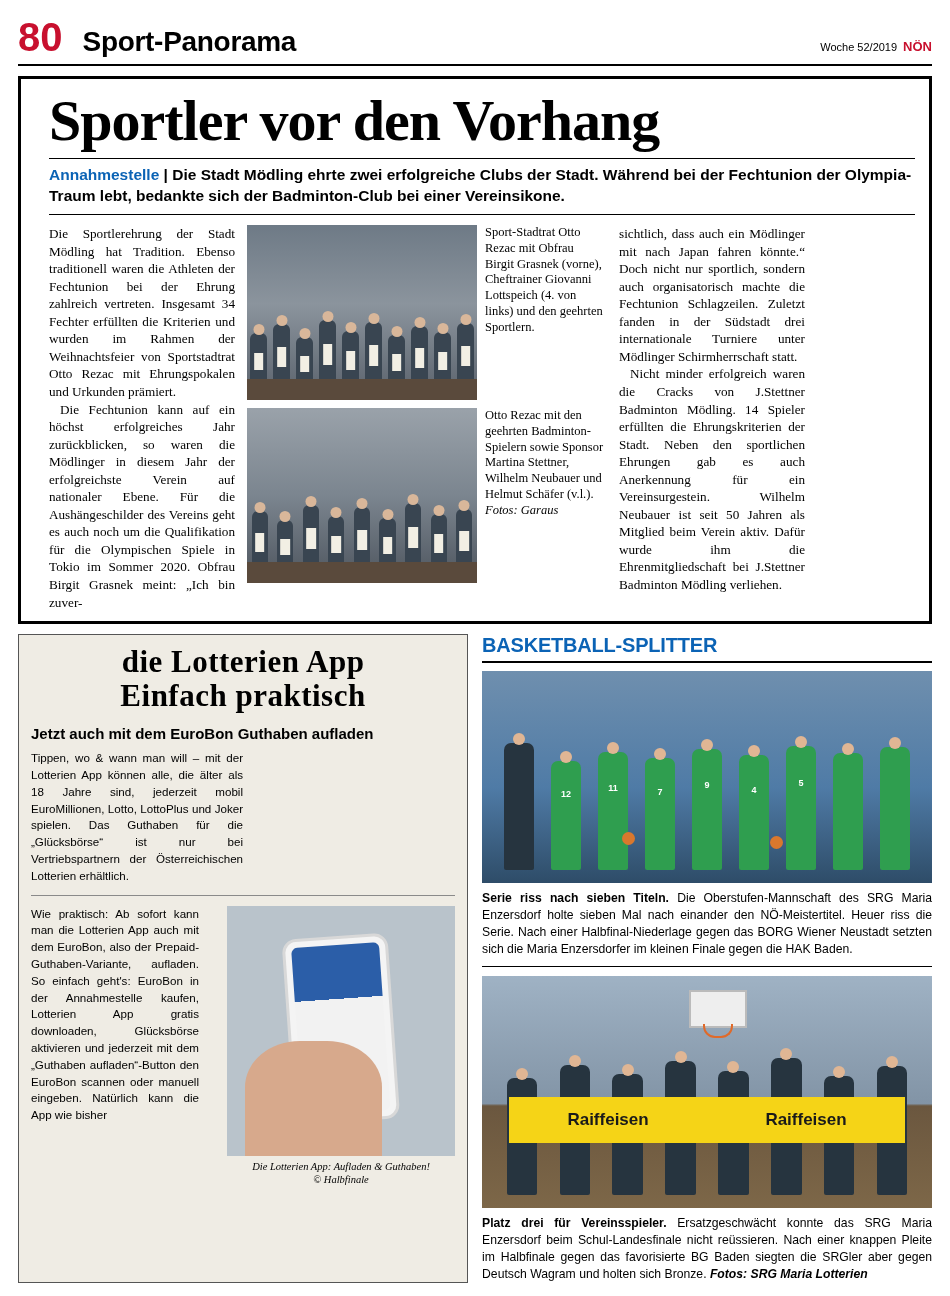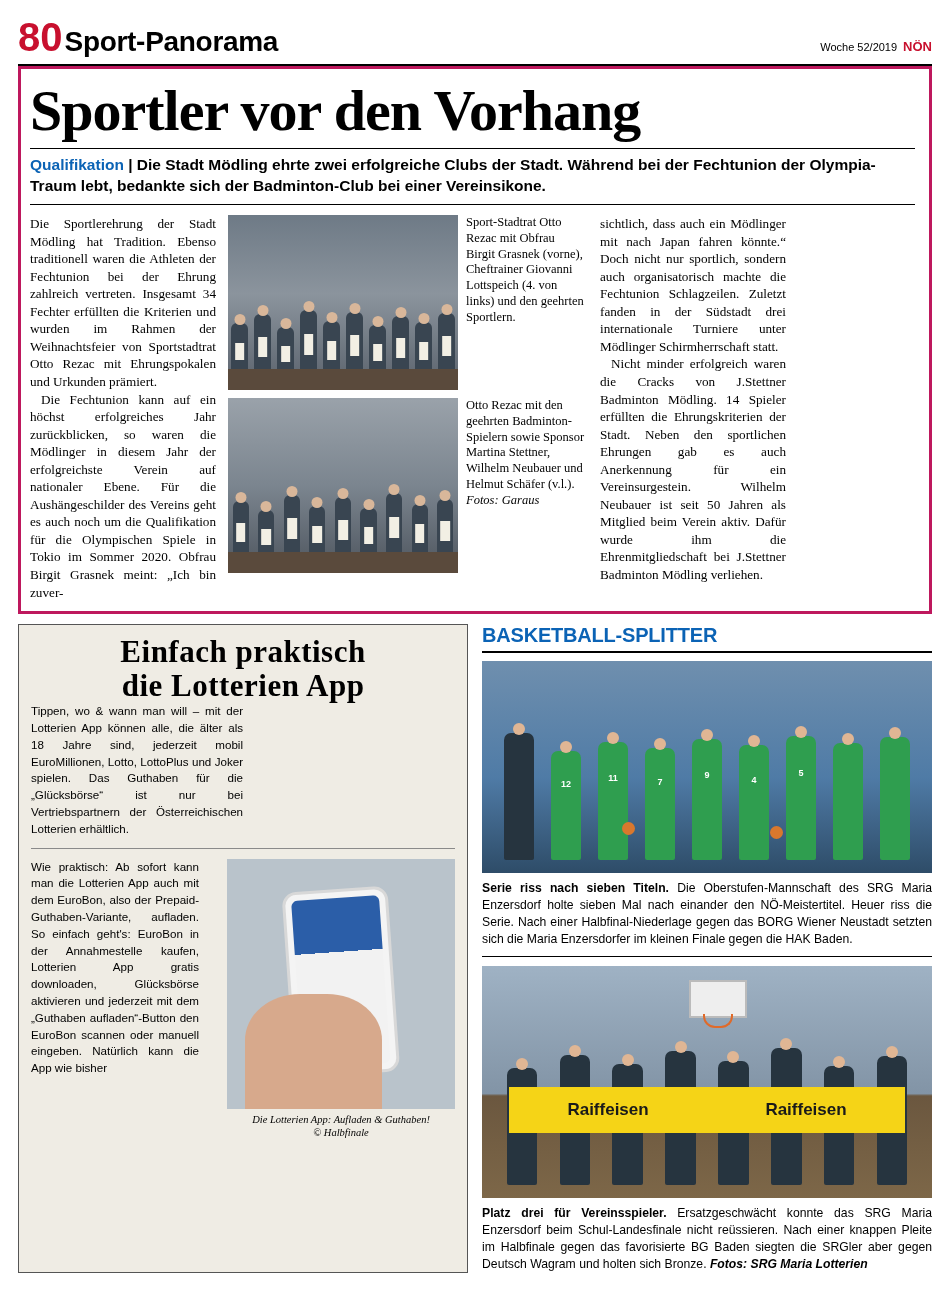--- a/index.html
+++ b/index.html
@@ -1,28 +1,28 @@
 <!DOCTYPE html>
 <html><head>
 <meta charset="utf-8">
 <style>
   html,body{margin:0;padding:0;background:#ffffff;}
   body{width:950px;height:1296px;font-family:"Liberation Serif",serif;color:#000;position:relative;overflow:hidden;}
   .page{width:950px;height:1296px;position:relative;box-sizing:border-box;padding:0 18px;}
 
   
   .masthead{display:flex;align-items:flex-end;justify-content:space-between;padding-top:18px;border-bottom:2px solid #000;padding-bottom:6px;}
-  .mh-left{display:flex;align-items:baseline;gap:2px;}
+  .mh-left{display:flex;align-items:baseline;gap:20px;}
   .pagenum{font-family:"Liberation Sans",sans-serif;font-weight:bold;font-size:40px;color:#c8102e;line-height:0.95;}
   .sectiontitle{font-family:"Liberation Sans",sans-serif;font-weight:bold;font-size:28px;letter-spacing:-0.3px;}
   .mh-right{font-family:"Liberation Sans",sans-serif;font-size:11px;display:flex;align-items:center;gap:6px;padding-bottom:4px;}
   .noen{font-weight:bold;font-size:13px;color:#c8102e;}
 
   
-  .story{border:3px solid #be185d;padding:12px 14px 10px 9px;box-sizing:border-box;}
+  .story{border:3px solid #000000;margin-top:10px;padding:12px 14px 10px 28px;box-sizing:border-box;}
   .headline{font-family:"Liberation Serif",serif;font-size:58px;line-height:1.02;font-weight:bold;letter-spacing:-1px;margin:0 0 8px 0;}
   .hr-thin{border:0;border-top:1px solid #000;margin:4px 0 6px 0;}
   .standfirst{font-family:"Liberation Sans",sans-serif;font-size:15.5px;line-height:1.32;font-weight:bold;}
   .kicker{color:#0b63b5;}
   .pipe{color:#000;font-weight:bold;}
   .hr-thin2{border:0;border-top:1px solid #000;margin:8px 0 10px 0;}
 
   .story-body{display:flex;gap:12px;}
   .col{font-size:13.2px;line-height:1.33;text-align:justify;}
   .col p{margin:0;text-indent:11px;}
@@ -98,21 +98,21 @@
     <div class="mh-right">
       <span>Woche 52/2019</span>
       <span class="noen">NÖN</span>
     </div>
   </div>
 
   <div class="story">
     <h1 class="headline">Sportler vor den Vorhang</h1>
     <hr class="hr-thin">
     <div class="standfirst">
-      <span class="kicker">Qualifikation</span>
+      <span class="kicker">Annahmestelle</span>
       <span class="pipe">|</span>
       <span>Die Stadt Mödling ehrte zwei erfolgreiche Clubs der Stadt. Während bei der Fechtunion der Olympia-Traum lebt, bedankte sich der Badminton-Club bei einer Vereinsikone.</span>
     </div>
     <hr class="hr-thin2">
 
     <div class="story-body">
 
       <div class="col col-left">
         <p class="first">Die Sportlerehrung der Stadt Mödling hat Tradition. Ebenso traditionell waren die Athleten der Fechtunion bei der Ehrung zahlreich vertreten. Insgesamt 34 Fechter erfüllten die Kriterien und wurden im Rahmen der Weihnachtsfeier von Sportstadtrat Otto Rezac mit Ehrungspokalen und Urkunden prämiert.</p>
         <p>Die Fechtunion kann auf ein höchst erfolgreiches Jahr zurückblicken, so waren die Mödlinger in diesem Jahr der erfolgreichste Verein auf nationaler Ebene. Für die Aushängeschilder des Vereins geht es auch noch um die Qualifikation für die Olympischen Spiele in Tokio im Sommer 2020. Obfrau Birgit Grasnek meint: „Ich bin zuver-</p>
@@ -206,22 +206,23 @@
         <p class="first">sichtlich, dass auch ein Mödlinger mit nach Japan fahren könnte.“ Doch nicht nur sportlich, sondern auch organisatorisch machte die Fechtunion Schlagzeilen. Zuletzt fanden in der Südstadt drei internationale Turniere unter Mödlinger Schirmherrschaft statt.</p>
         <p>Nicht minder erfolgreich waren die Cracks von J.Stettner Badminton Mödling. 14 Spieler erfüllten die Ehrungskriterien der Stadt. Neben den sportlichen Ehrungen gab es auch Anerkennung für ein Vereinsurgestein. Wilhelm Neubauer ist seit 50 Jahren als Mitglied beim Verein aktiv. Dafür wurde ihm die Ehrenmitgliedschaft bei J.Stettner Badminton Mödling verliehen.</p>
       </div>
 
     </div>
   </div>
 
   <div class="lower">
 
     <div class="lower-left">
+      <div class="ad-head">die Lotterien App</div>
       <div class="ad-head">Einfach praktisch</div>
-      <div class="ad-head">die Lotterien App</div>
+      <div class="ad-sub">Jetzt auch mit dem EuroBon Guthaben aufladen</div>
       <div class="ad-cols">
         <div class="c">Tippen, wo &amp; wann man will – mit der Lotterien App können alle, die älter als 18 Jahre sind, jederzeit mobil EuroMillionen, Lotto, LottoPlus und Joker spielen. Das Guthaben für die „Glücksbörse“ ist nur bei Vertriebspartnern der Österreichischen Lotterien erhältlich.</div>
       </div>
       <hr class="ad-sep">
       <div class="ad-bottom">
         <div class="ad-text">Wie praktisch: Ab sofort kann man die Lotterien App auch mit dem EuroBon, also der Prepaid-Guthaben-Variante, aufladen. So einfach geht's: EuroBon in der Annahmestelle kaufen, Lotterien App gratis downloaden, Glücksbörse aktivieren und jederzeit mit dem „Guthaben aufladen“-Button den EuroBon scannen oder manuell eingeben. Natürlich kann die App wie bisher</div>
         <div style="flex:1;">
           <div class="ad-photo">
             <div class="phone">
               <div class="scr"></div>

